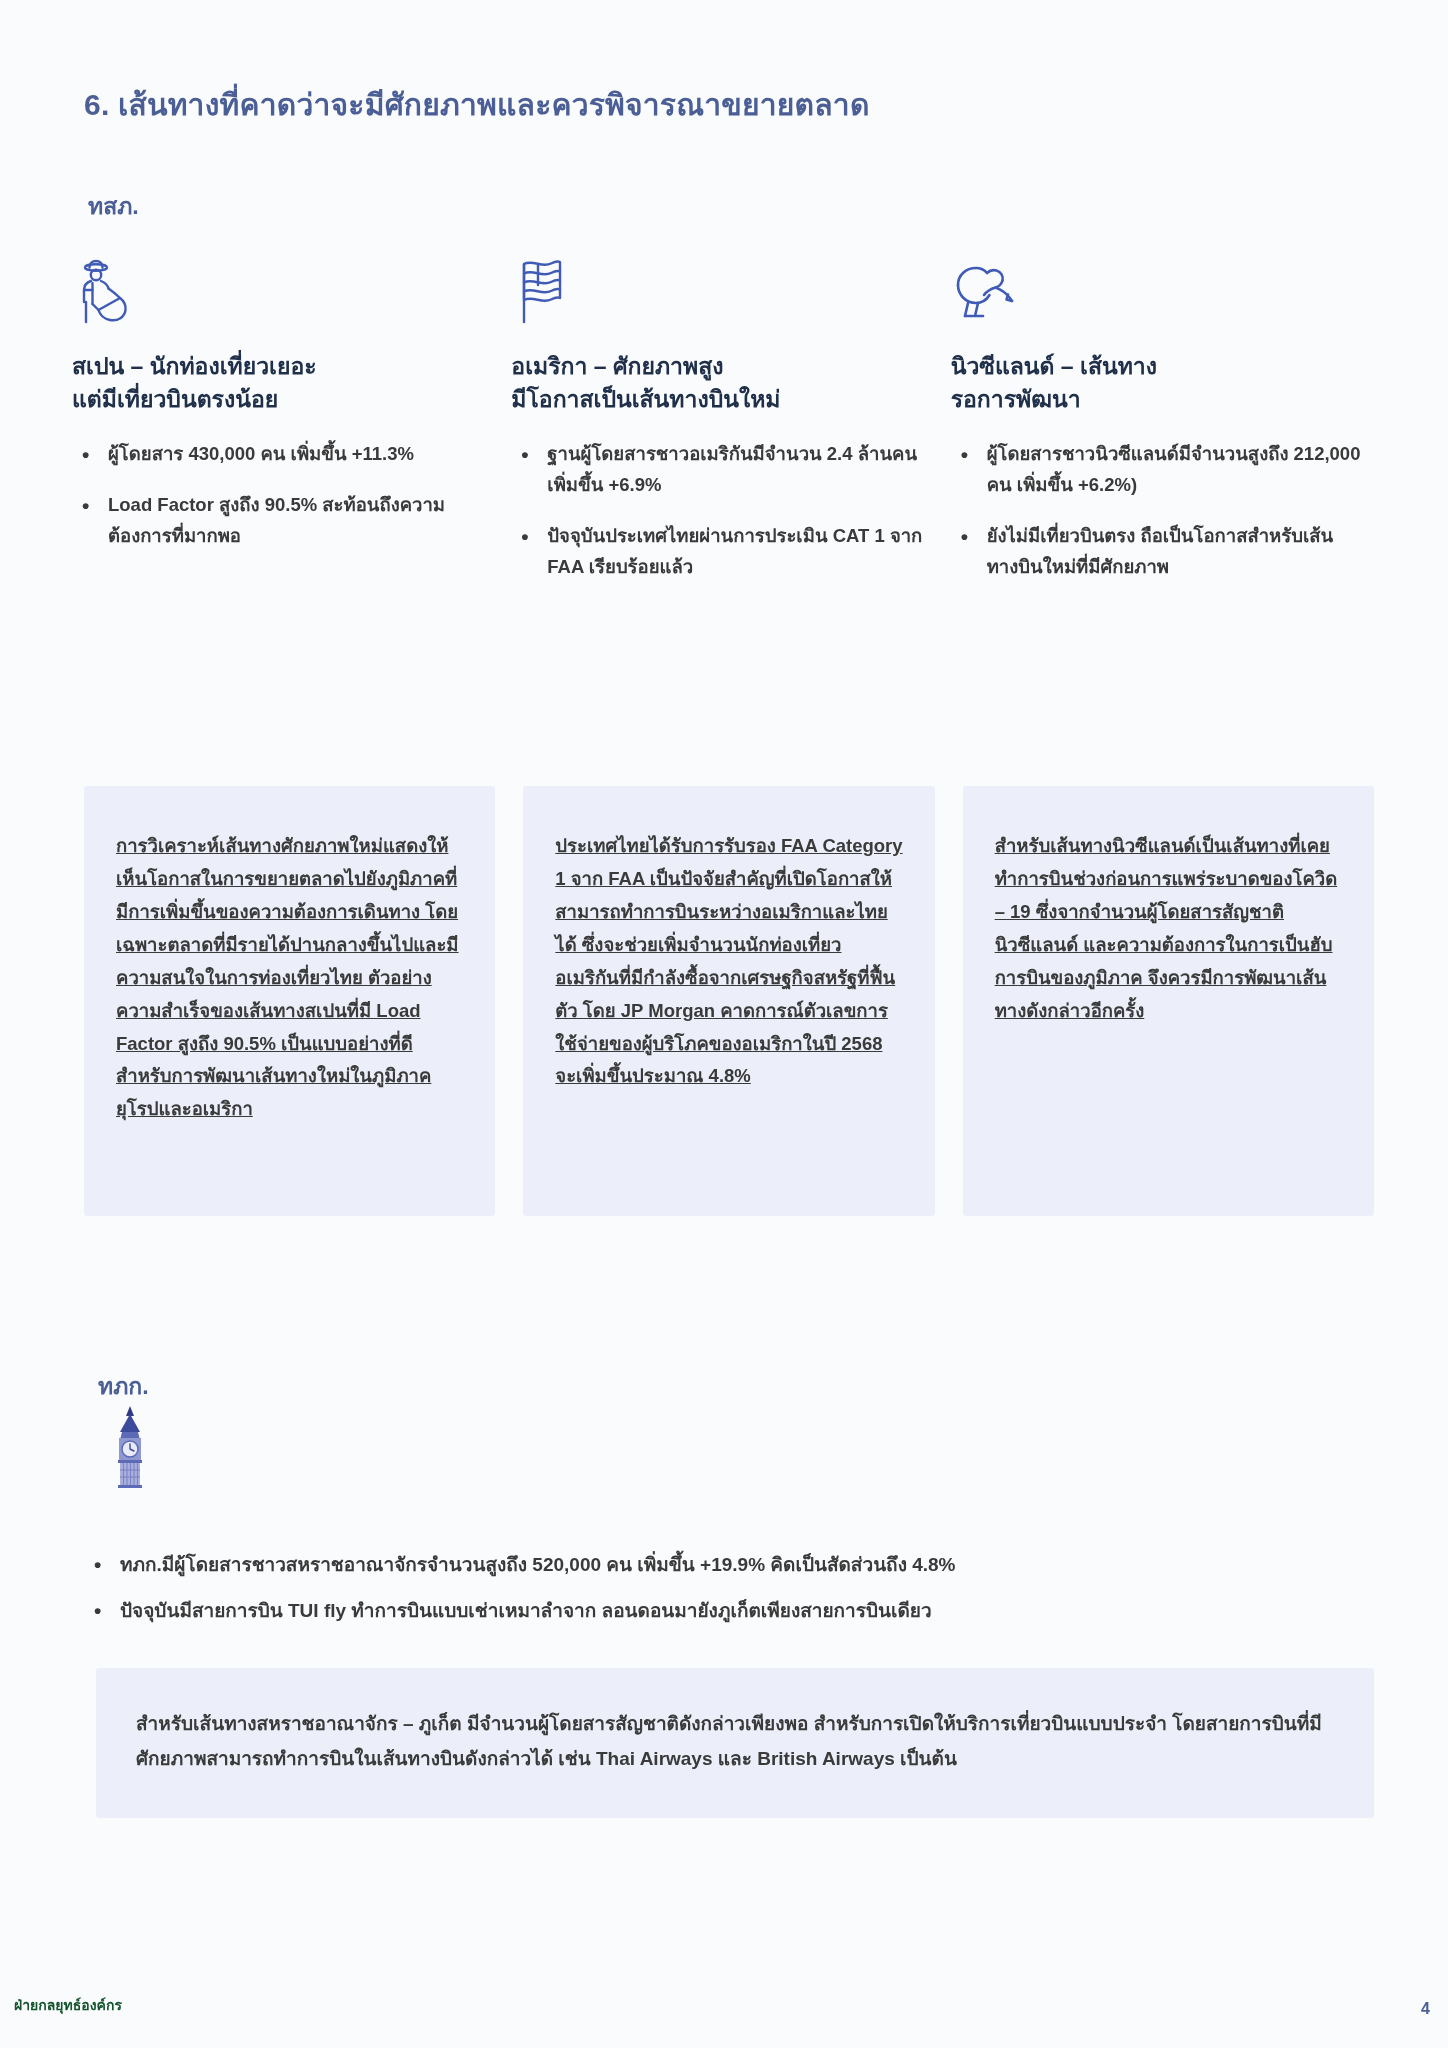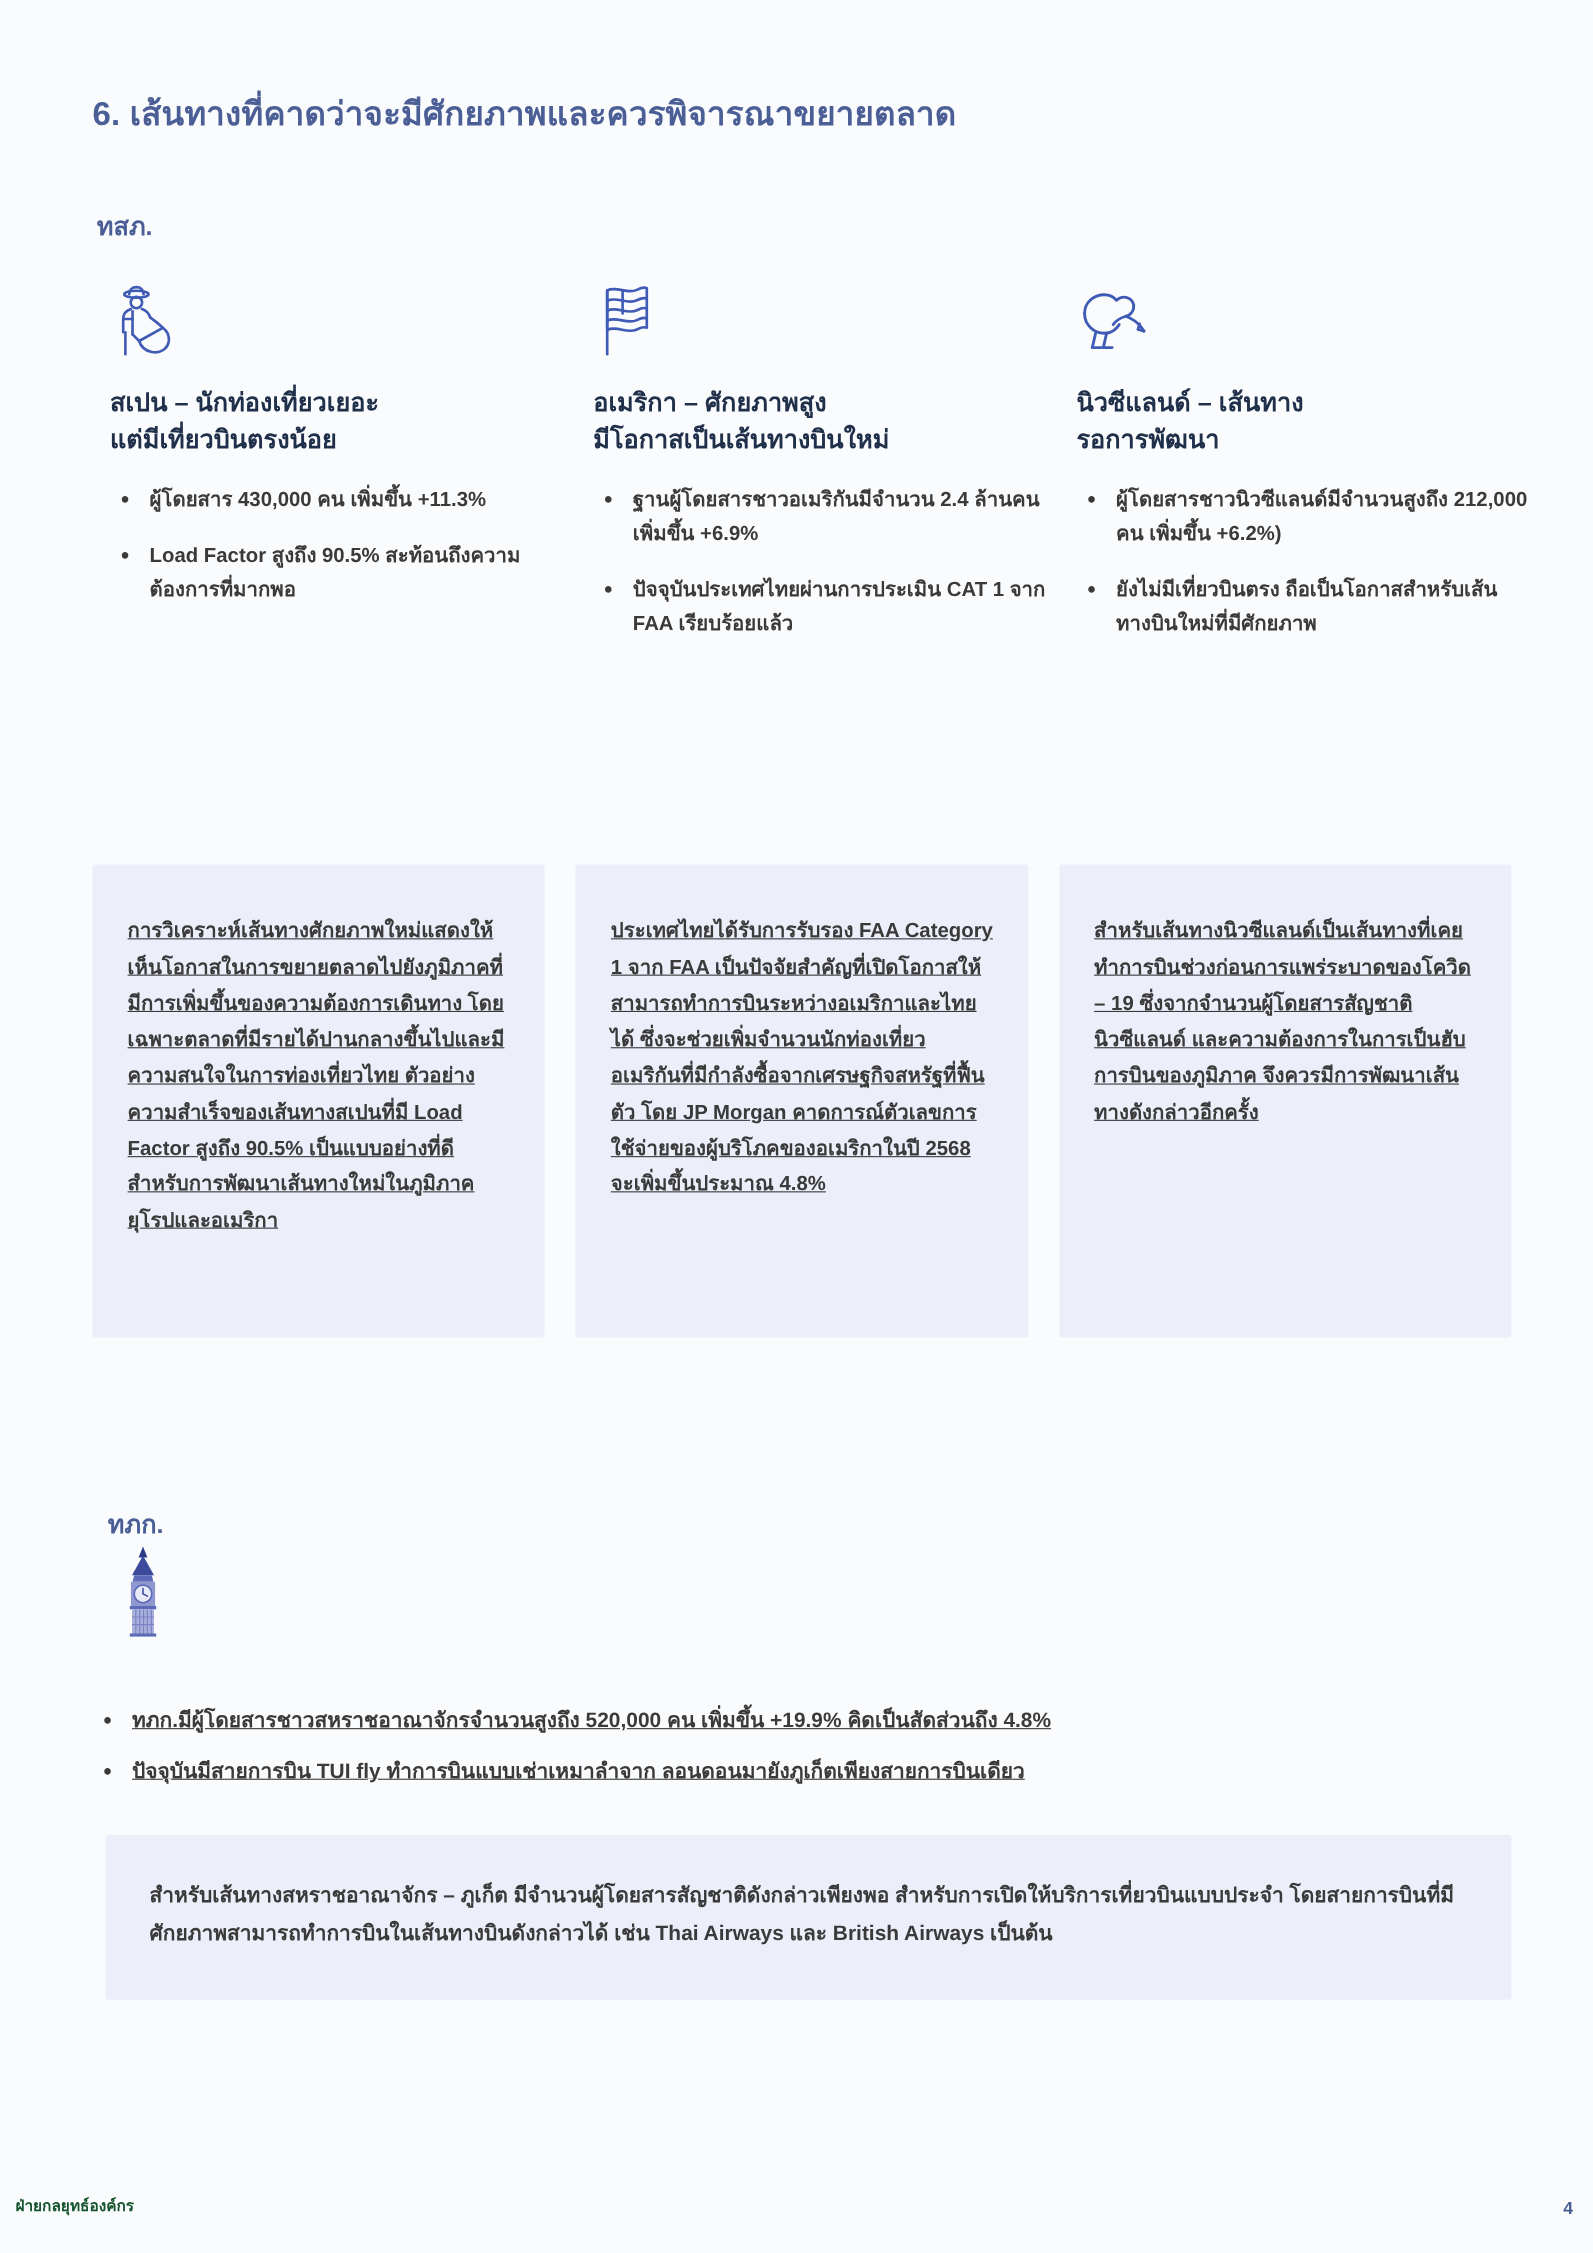--- a/index.html
+++ b/index.html
@@ -53,21 +53,21 @@
 
   .group-label--tpk {
     position: absolute;
     left: 98px;
     top: 1368px;
   }
 
   
   .columns {
     position: absolute;
-    left: 100px;
+    left: 72px;
     top: 258px;
     width: 1290px;
     display: flex;
     gap: 28px;
   }
 
   .col {
     width: 414px;
     display: flex;
     flex-direction: column;
@@ -166,21 +166,20 @@
   }
 
   .bottom-bullets li {
     position: relative;
     padding-left: 36px;
     margin-bottom: 16px;
     font-size: 19px;
     font-weight: 600;
     line-height: 1.6;
     color: #3a3a3a;
-    text-decoration: underline;
   }
 
   .bottom-bullets li::before {
     content: "•";
     position: absolute;
     left: 10px;
     top: -2px;
     font-size: 21px;
     color: #3a3a3a;
   }

